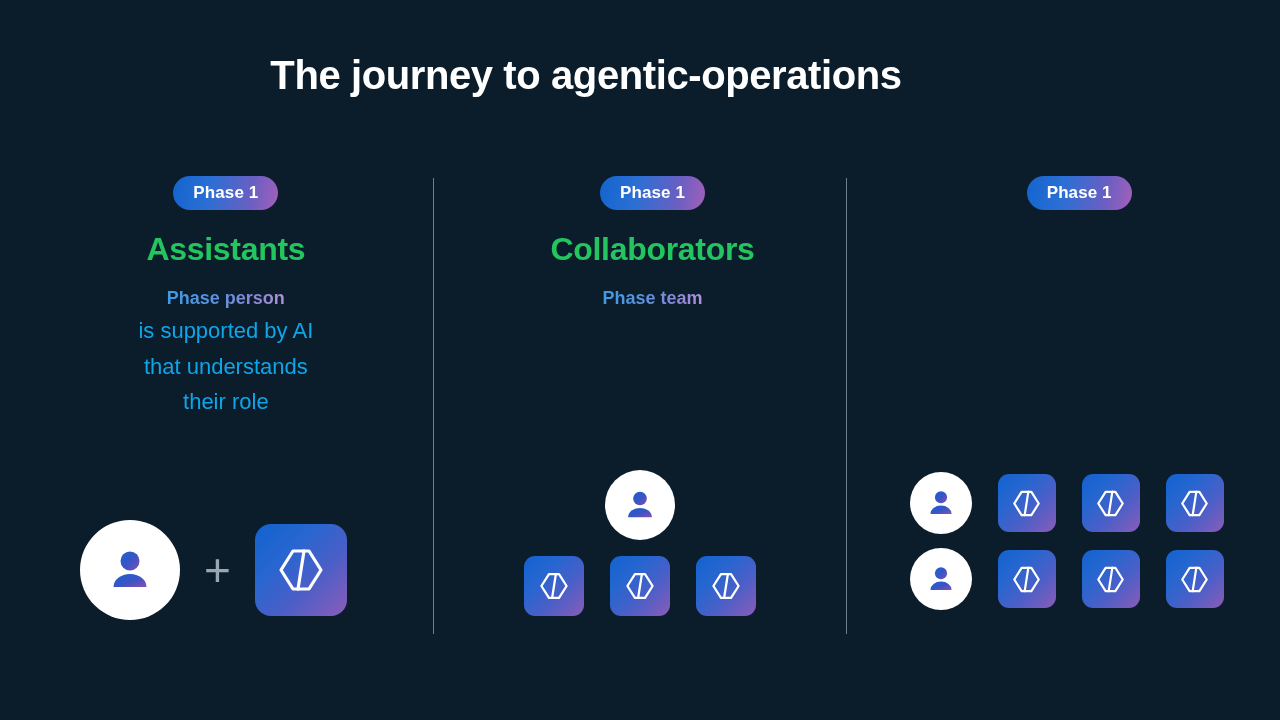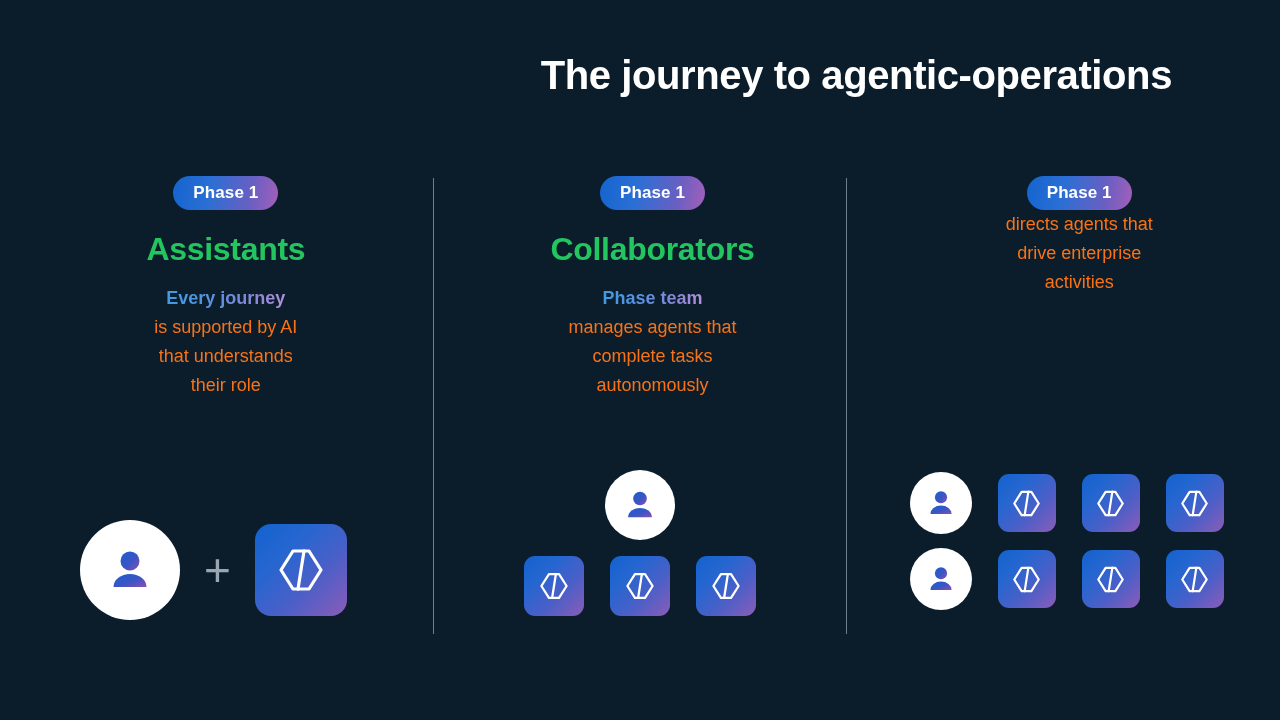--- a/index.html
+++ b/index.html
@@ -16,21 +16,21 @@
     font-family: "Liberation Sans", sans-serif;
     -webkit-font-smoothing: antialiased;
   }
 
   
   .title {
     position: absolute;
     top: 52px;
     left: 0;
     width: 1172px;
-    text-align: right;
+    text-align: center;
     color: #ffffff;
     font-size: 40px;
     font-weight: bold;
     letter-spacing: -0.4px;
     line-height: 1.15;
   }
 
   
   .columns {
     position: absolute;
@@ -88,22 +88,22 @@
     font-size: 18px;
     font-weight: bold;
     line-height: 1.55;
     background: linear-gradient(95deg, #3f9ae4 0%, #5a92e0 40%, #8e86d6 75%, #b292dd 100%);
     -webkit-background-clip: text;
     background-clip: text;
     color: transparent;
     -webkit-text-fill-color: transparent;
   }
   .body-text {
-    color: #f97316;
-    font-size: 18px;
+    color: #0ea5e9;
+    font-size: 22px;
     font-weight: normal;
     line-height: 1.62;
     text-align: center;
     white-space: pre-line;
   }
 
   
   .graphics {
     position: absolute;
     left: 0;
@@ -173,21 +173,21 @@
   <div class="title">The journey to agentic-operations</div>
 
   <div class="columns">
 
     <div class="divider d1"></div>
     <div class="divider d2"></div>
 
     <div class="column">
       <div class="badge">Phase 1</div>
       <div class="heading">Assistants</div>
-      <div class="lead">Every journey</div>
+      <div class="lead">Phase person</div>
       <div class="body-text">is supported by AI
 that understands
 their role</div>
 
       <div class="graphics p1-row" style="top:344px;">
         <div class="avatar big">
           <svg width="50" height="50" viewBox="0 0 50 50" aria-hidden="true">
             <defs>
               <linearGradient id="pg1" x1="0" y1="0" x2="1" y2="1">
                 <stop offset="0%" stop-color="#1a5fd0"></stop>
@@ -211,23 +211,20 @@
             </g>
           </svg>
         </div>
       </div>
     </div>
 
     <div class="column">
       <div class="badge">Phase 1</div>
       <div class="heading">Collaborators</div>
       <div class="lead">Phase team</div>
-      <div class="body-text">manages agents that
-complete tasks
-autonomously</div>
 
       <div class="graphics p2-wrap" style="top:294px;">
         <div class="avatar mid">
           <svg width="36" height="36" viewBox="0 0 50 50" aria-hidden="true">
             <defs>
               <linearGradient id="pg2" x1="0" y1="0" x2="1" y2="1">
                 <stop offset="0%" stop-color="#1a5fd0"></stop>
                 <stop offset="55%" stop-color="#3b55c4"></stop>
                 <stop offset="100%" stop-color="#8a4fb4"></stop>
               </linearGradient>
@@ -264,23 +261,20 @@
                 <path d="M30 8 L24 46"></path>
               </g>
             </svg>
           </div>
         </div>
       </div>
     </div>
 
     <div class="column">
       <div class="badge">Phase 1</div>
-      <div class="body-text">directs agents that
-drive enterprise
-activities</div>
 
       <div class="graphics" style="top:296px;">
         <div class="p3-grid">
 
           <div class="p3-row">
             <div class="avatar sml">
               <svg width="32" height="32" viewBox="0 0 50 50" aria-hidden="true">
                 <defs>
                   <linearGradient id="pg3a" x1="0" y1="0" x2="1" y2="1">
                     <stop offset="0%" stop-color="#1a5fd0"></stop>

